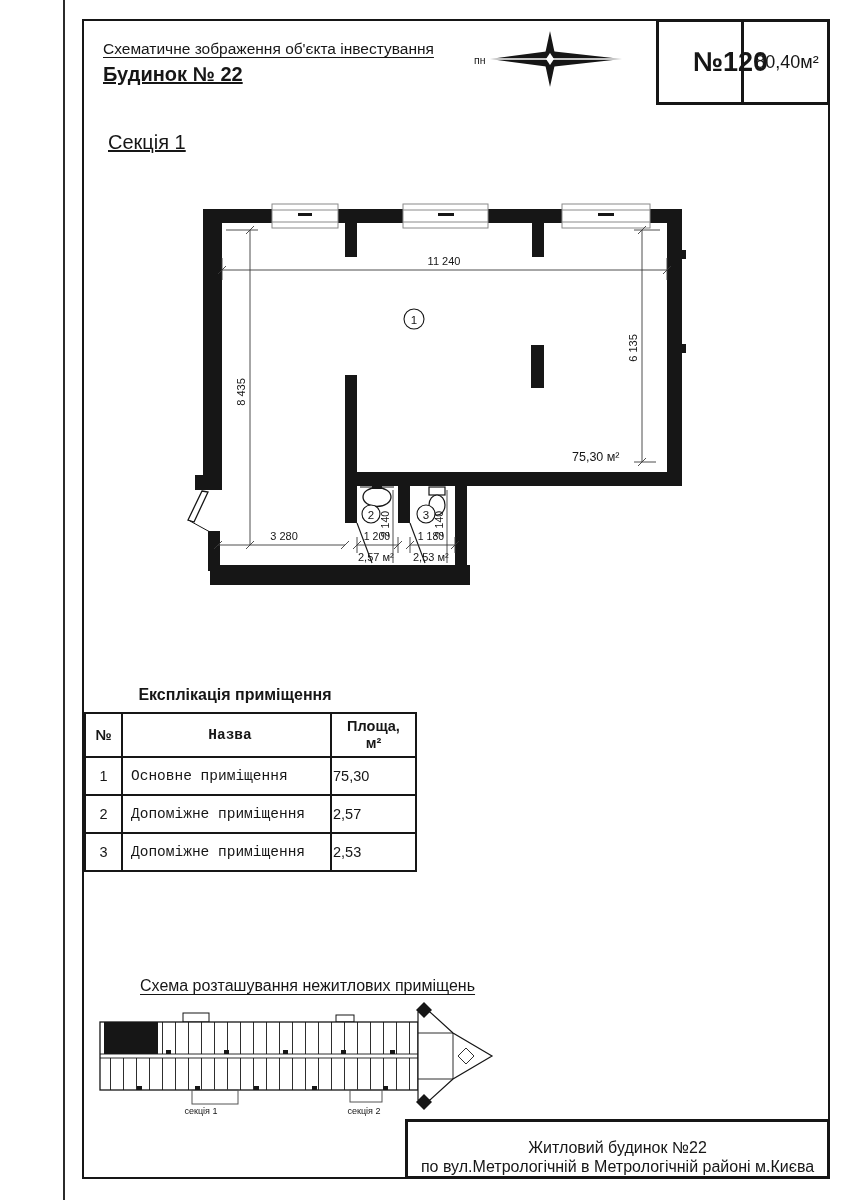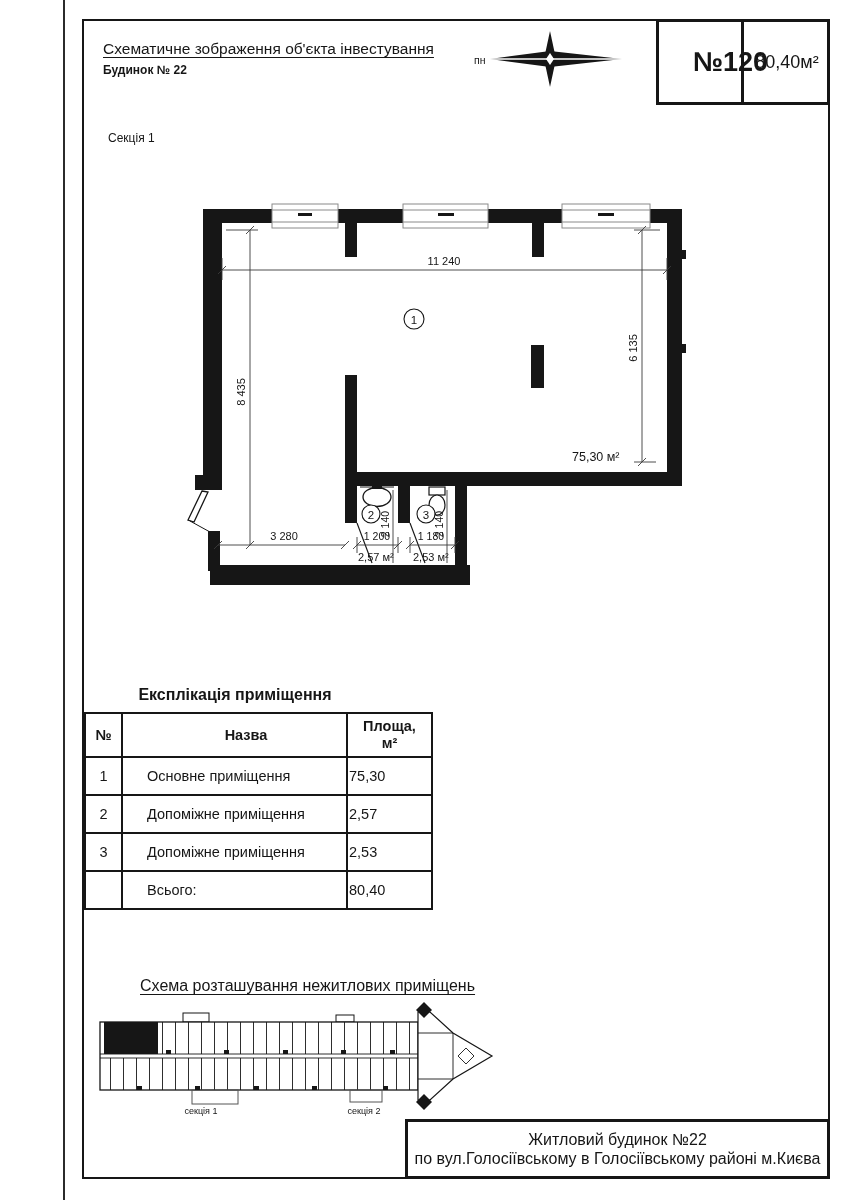--- a/index.html
+++ b/index.html
@@ -11,40 +11,40 @@
   
   #frame{left:82px;top:19px;width:748px;height:1160px;border:2px solid #161616;box-sizing:border-box;}
   
   #unit-box{left:656px;top:19px;width:174px;height:86px;border:3px solid #161616;box-sizing:border-box;background:#fff;}
   #unit-divider{left:741px;top:19px;width:3px;height:86px;background:#161616;}
   #unit-number{left:656px;top:19px;width:85px;height:86px;display:flex;align-items:center;justify-content:center;
                font-size:27px;font-weight:bold;letter-spacing:0px;padding-left:32px;}
   #unit-area{left:744px;top:19px;width:86px;height:86px;display:flex;align-items:center;justify-content:center;
              font-size:18px;}
   
-  .h-line{left:103px;font-size:12px;white-space:nowrap;}
+  .h-line{left:103px;font-size:20px;white-space:nowrap;text-decoration:underline;}
   #h-title{top:40px;text-decoration:underline;text-underline-offset:3px;font-size:15.5px;}
   #h-building{top:63px;font-weight:bold;}
   #h-plan{top:87px;}
   #h-group{top:109px;}
   #h-section{top:131px;left:108px;}
   
   #expl-title{left:84px;top:686px;width:302px;text-align:center;font-weight:bold;font-size:16px;}
   #expl-table{left:84px;top:712px;border-collapse:collapse;}
   #expl-table td{border:2px solid #161616;font-size:14.5px;vertical-align:middle;}
   #expl-table .c-num{width:33px;text-align:center;}
-  #expl-table .c-name{width:198px;text-align:left;padding-left:24px;}
+  #expl-table .c-name{width:198px;text-align:left;padding-left:8px;font-family:Liberation Mono, monospace;}
   #expl-table .c-area{width:81px;text-align:left;}
   #expl-table .hdr td{font-weight:bold;text-align:center;height:40px;line-height:17px;}
   #expl-table .row td{height:34px;}
   
   #schema-title{left:140px;top:977px;font-size:16px;text-decoration:underline;text-underline-offset:3px;white-space:nowrap;}
   
   #footer-box{left:405px;top:1119px;width:425px;height:60px;border:3px solid #161616;box-sizing:border-box;
-              text-align:center;font-size:16px;line-height:18.5px;padding-top:9px;}
+              text-align:center;font-size:16px;line-height:18.5px;padding-top:17px;}
   svg text{fill:#161616;}
 </style>
 </head>
 <body>
 
 <div id="page">
 
   <div id="scan-line" class="abs"></div>
   <div id="frame" class="abs"></div>
 
@@ -195,25 +195,20 @@
     <tr class="row">
       <td class="c-num">2</td>
       <td class="c-name">Допоміжне приміщення</td>
       <td class="c-area">2,57</td>
     </tr>
     <tr class="row">
       <td class="c-num">3</td>
       <td class="c-name">Допоміжне приміщення</td>
       <td class="c-area">2,53</td>
     </tr>
-    <tr class="row">
-      <td class="c-num"></td>
-      <td class="c-name">Всього:</td>
-      <td class="c-area">80,40</td>
-    </tr>
   </tbody>
     </table>
 
   <div id="schema-title" class="abs">Схема розташування нежитлових приміщень</div>
   <svg class="abs" style="left:88px;top:1002px;" width="410" height="118" viewBox="88 1002 410 118">
     <defs>
       <pattern id="pp" width="13" height="64" patternUnits="userSpaceOnUse">
         <line x1="6.5" y1="0" x2="6.5" y2="64" stroke="#161616" stroke-width="0.9"></line>
       </pattern>
     </defs>
@@ -247,16 +242,16 @@
         <rect x="312" y="1086" width="5" height="4"></rect>
           <rect x="383" y="1086" width="5" height="4"></rect>
       </g>
     </g>
     <text x="201" y="1114" font-size="9" text-anchor="middle">секція 1</text>
     <text x="364" y="1114" font-size="9" text-anchor="middle">секція 2</text>
   </svg>
 
   <div id="footer-box" class="abs">
     <div>Житловий будинок №22</div>
-    <div>по вул.Голосіївському в Голосіївському районі м.Києва</div>
+    <div>по вул.Метрологічній в Метрологічній районі м.Києва</div>
   </div>
 
 </div>
 
 </body></html>

